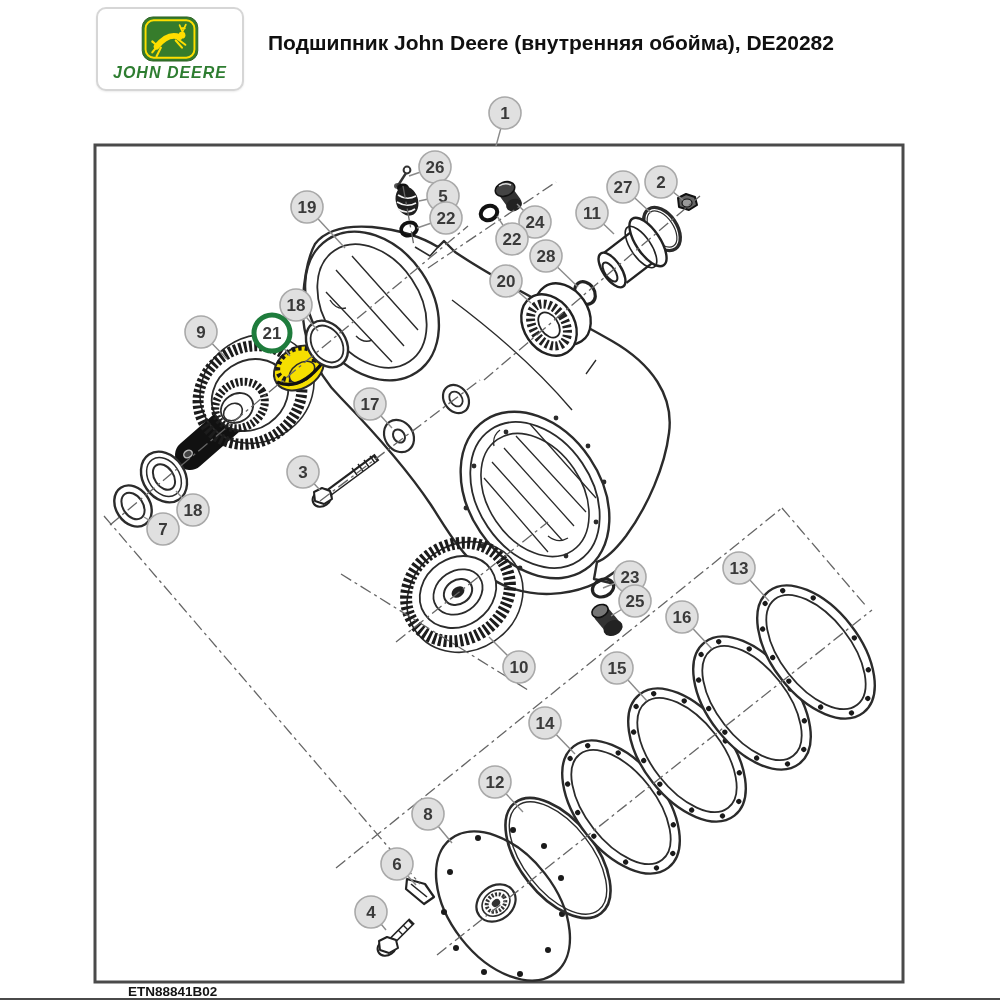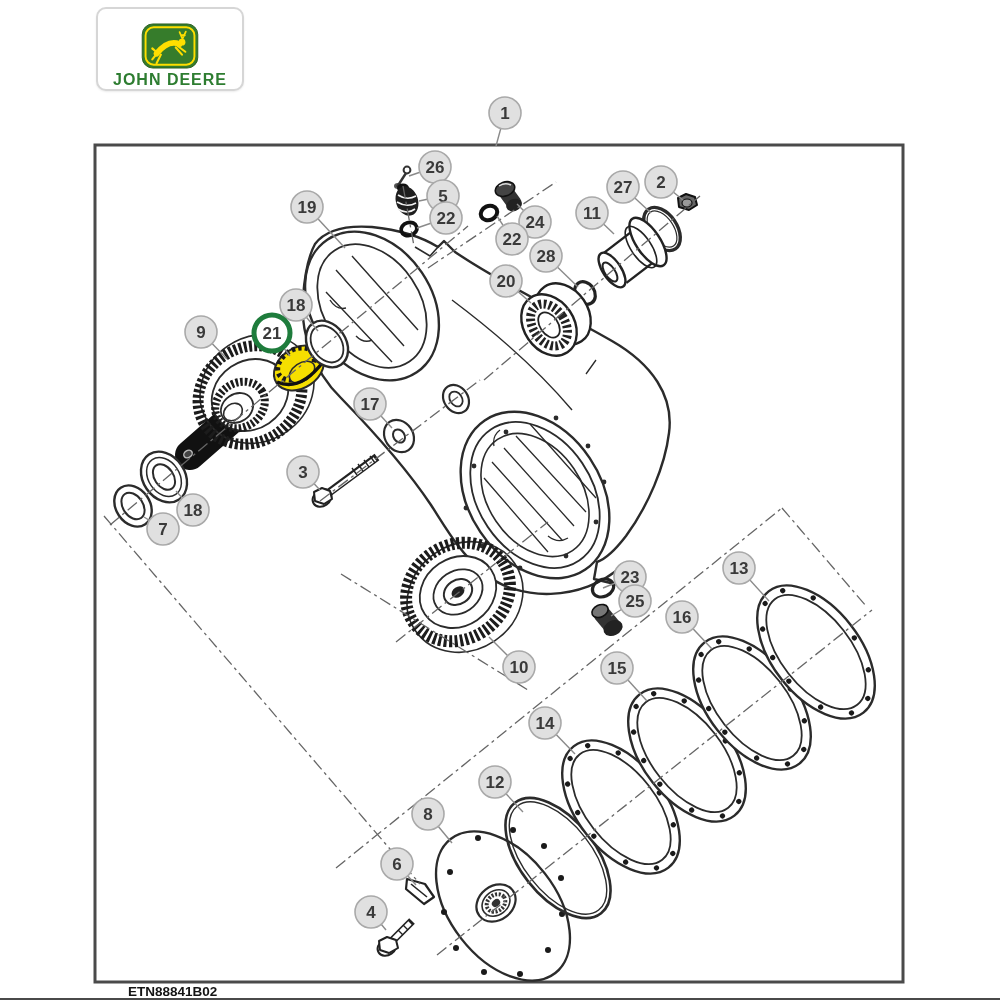--- a/index.html
+++ b/index.html
@@ -1,20 +1,20 @@
 <!DOCTYPE html>
 <html><head>
 <meta charset="utf-8">
 <style>
   html,body{margin:0;padding:0;background:#ffffff;width:1000px;height:1000px;overflow:hidden;
     font-family:"Liberation Sans",sans-serif;}
   .page{position:relative;width:1000px;height:1000px;background:#fff;}
   .logo-box{position:absolute;left:96px;top:7px;width:144px;height:80px;background:#fff;
     border:2px solid #d6d6d6;border-radius:10px;box-shadow:0 1px 2px rgba(0,0,0,.08);
-    display:flex;flex-direction:column;align-items:center;justify-content:flex-end;}
+    display:flex;flex-direction:column;align-items:center;justify-content:center;font-style:italic;}
   .logo-text{color:#2e7d31;font-weight:bold;font-size:16px;letter-spacing:1px;margin-top:2px;}
   .page-title{position:absolute;left:268px;top:31px;font-size:21px;font-weight:bold;color:#101010;}
   .ref-code{position:absolute;left:100px;top:984px;font-size:13.5px;font-weight:bold;color:#141414;padding-left:28px;}
   .bottom-edge{position:absolute;left:0;bottom:0;width:1000px;height:2px;background:#4a4a4a;}
   svg text.co{font-family:"Liberation Sans",sans-serif;font-weight:bold;fill:#3a3a3a;}
   .thin{stroke:#2b2b2b;fill:none;}
 </style>
 </head>
 <body>
 
@@ -29,20 +29,21 @@
         <circle cx="42.5" cy="20" r="3.6" fill="#FFDE00" stroke="none"></circle>
         <path d="M43,16.5 L40,9.5 M43,16.5 L46.5,9 M41.5,12.5 L45.5,13" stroke-width="1.8"></path>
         <path d="M38,24 L46,30 M36,25.5 L42.5,33" stroke-width="2.2"></path>
         <path d="M18,30 L11.5,38 M20.5,33 L16,42" stroke-width="2.2"></path>
         <path d="M15.5,30 L11.5,26.5" stroke-width="2.2"></path>
       </g>
     </svg>
     <div class="logo-text">JOHN DEERE</div>
   </div>
 
+  <div class="page-title">Подшипник John Deere (внутренняя обойма), DE20282</div>
 
   <svg id="art" width="1000" height="1000" viewBox="0 0 1000 1000" style="position:absolute;left:0;top:0;">
 
     <rect x="95" y="145" width="808" height="837" fill="#fff" stroke="#4a4a4a" stroke-width="3"></rect>
 
     <g stroke="#2b2b2b" fill="none" stroke-width="2.4" stroke-linejoin="round">
       <path fill="#fff" d="M315,244 Q330,224 372,227 Q412,231 438,247 L444,241 L455,252
         C505,286 562,312 612,341 C652,364 674,396 669,433 C665,466 648,506 626,536
         C616,549 606,559 597,562 L594,579 L619,585 L622,566
         C582,602 518,602 484,573 C459,552 446,528 431,505

